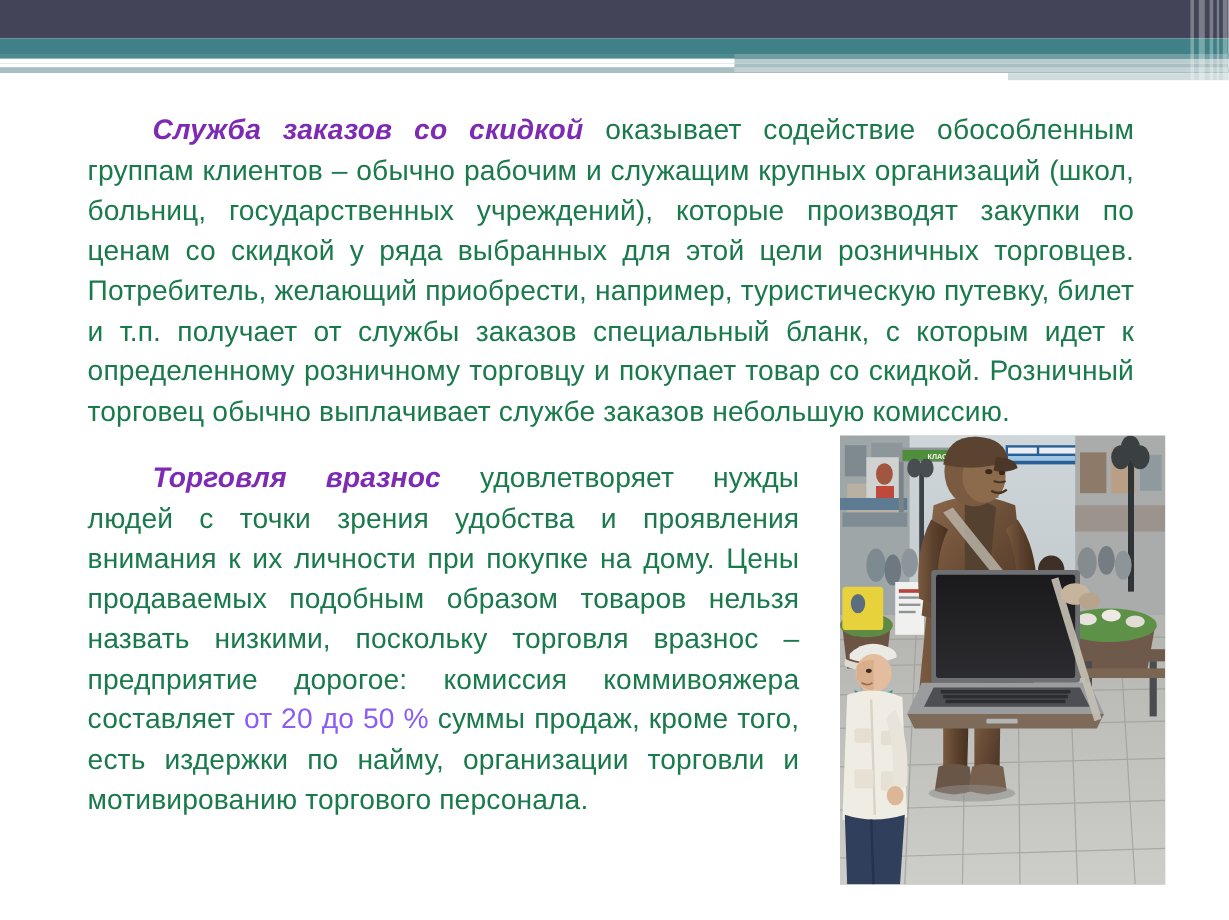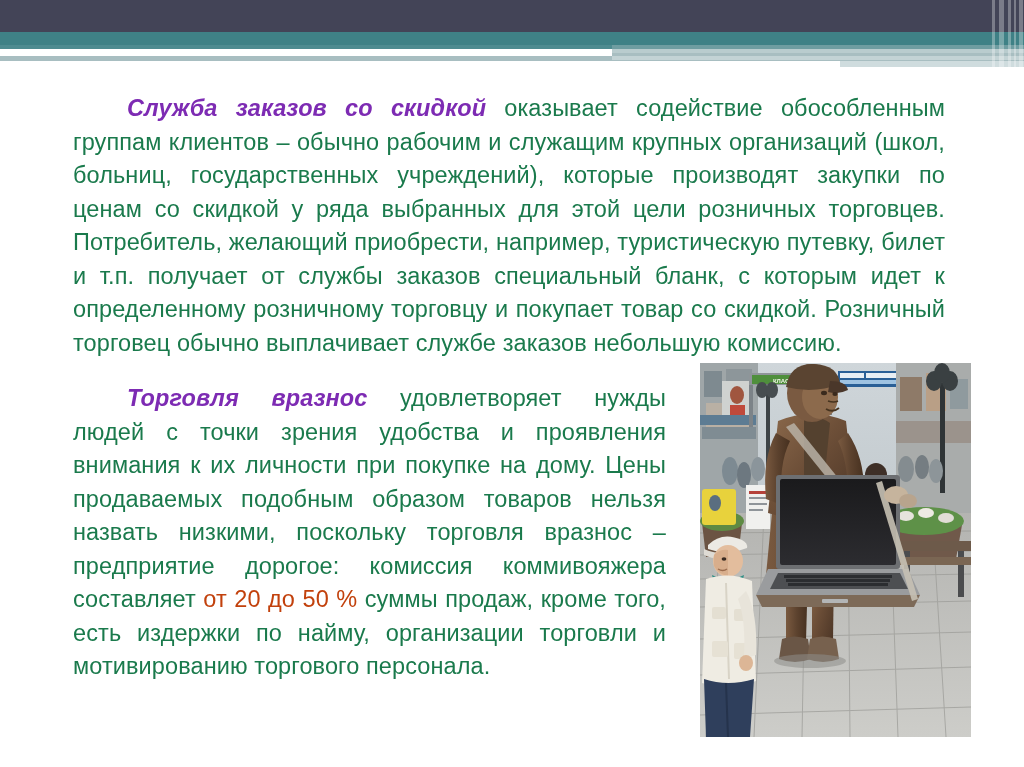--- a/index.html
+++ b/index.html
@@ -149,21 +149,21 @@
     width: 593px;
     margin-top: 22px;
   }
 
   .lead {
     color: #7d2bb3;
     font-weight: bold;
     font-style: italic;
   }
   .accent {
-    color: #c2410c;
+    color: #8b5cf6;
   }
 
   
   .photo {
     position: absolute;
     left: 700px;
     top: 363px;
     width: 271px;
     height: 374px;
     overflow: hidden;

